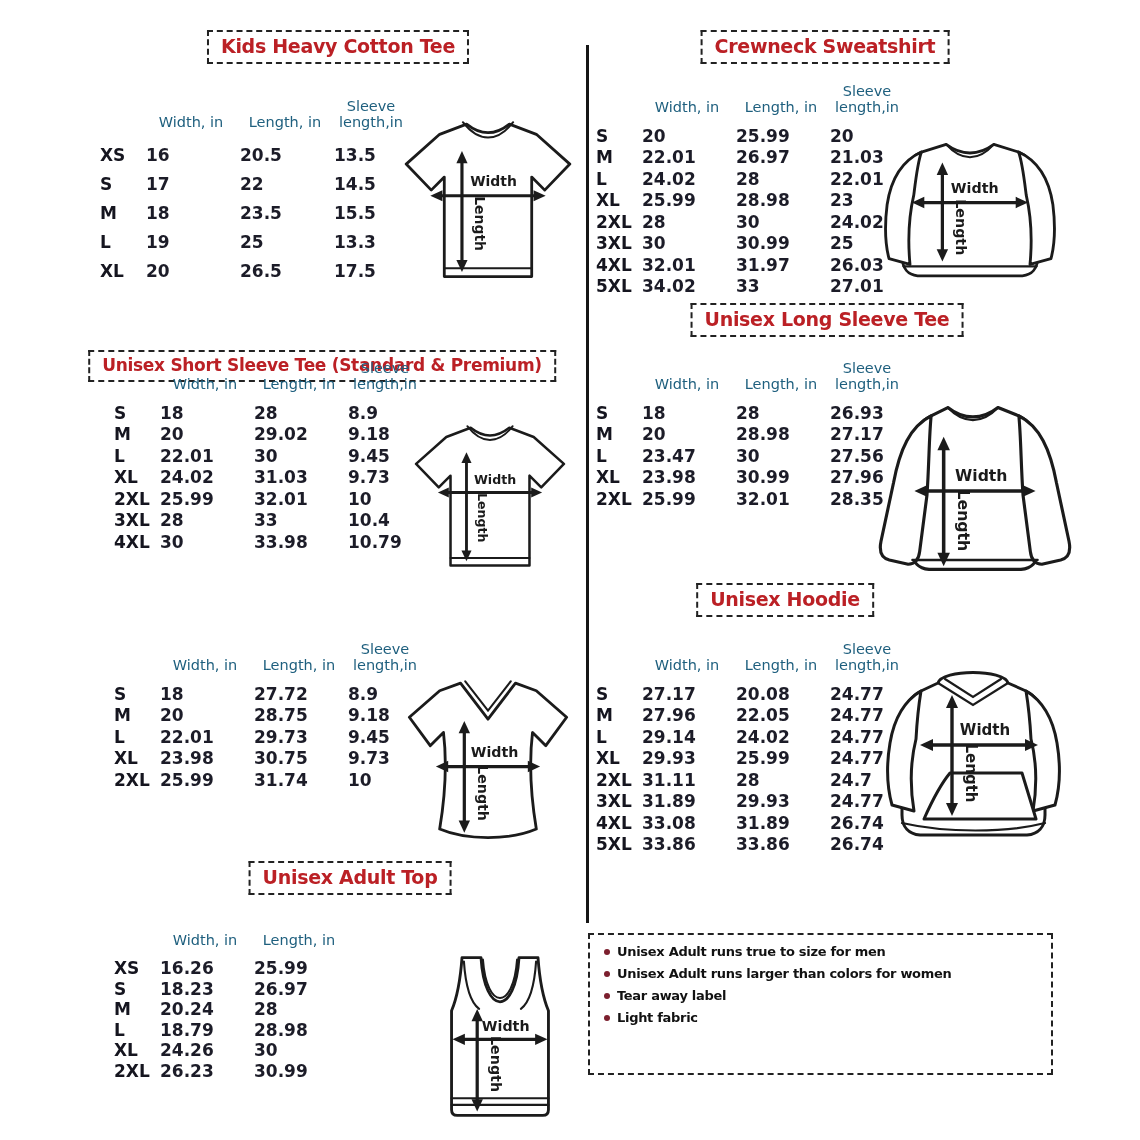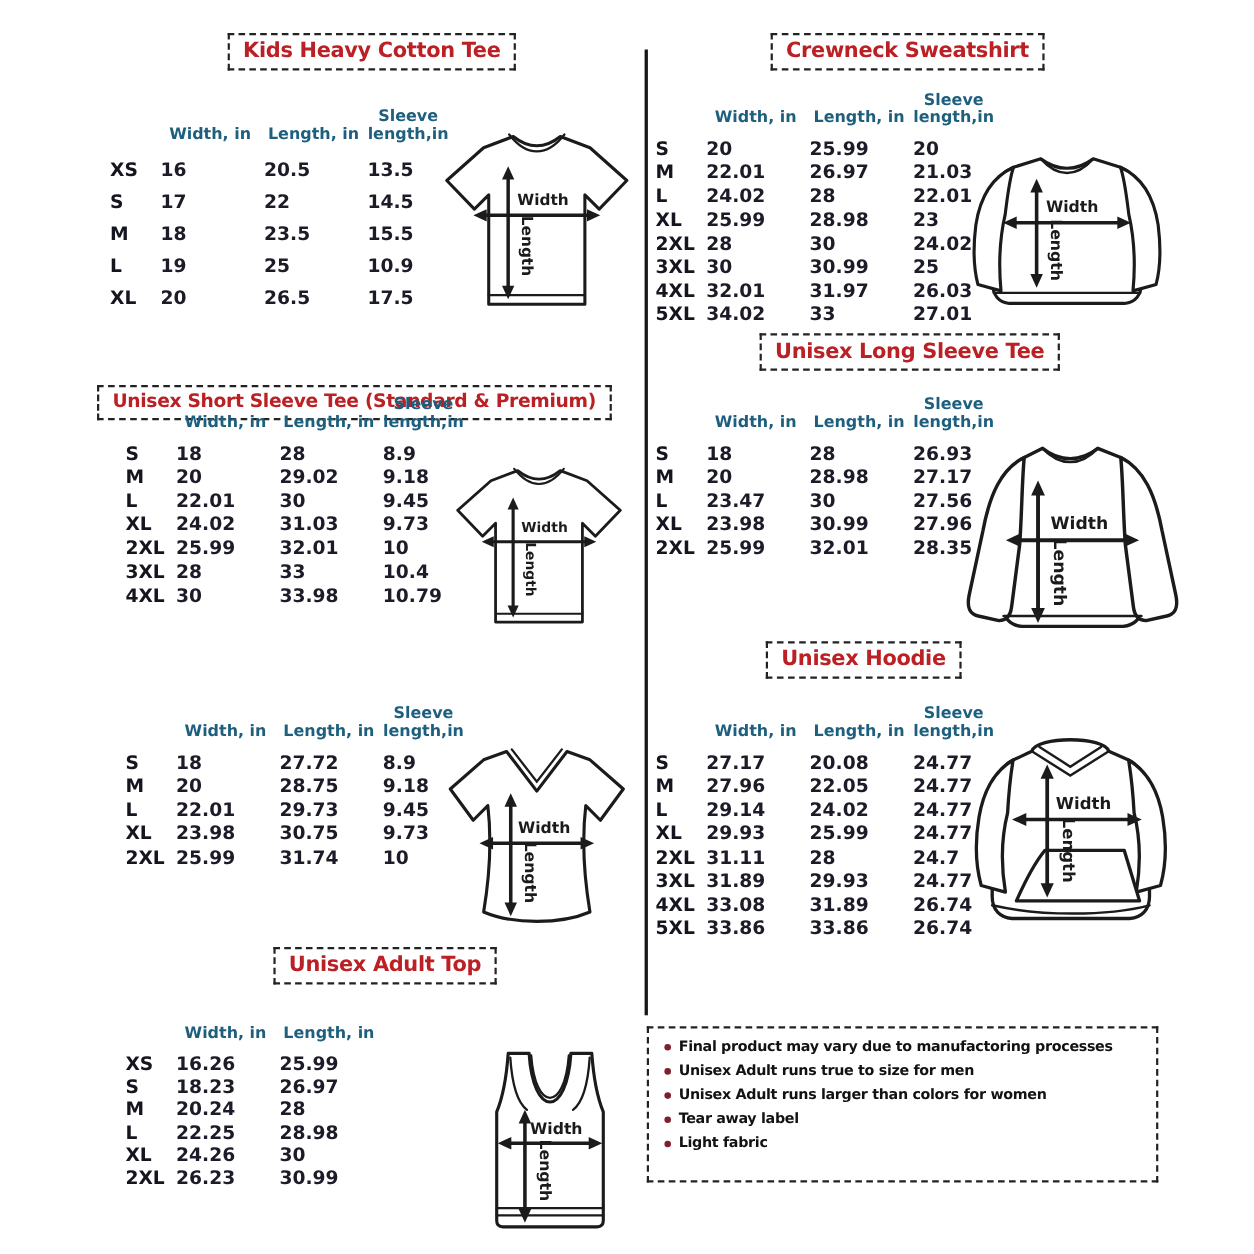--- a/index.html
+++ b/index.html
@@ -15,21 +15,21 @@
     font-size:19px;font-weight:bold;letter-spacing:-0.3px;
     color:#bb2025;
   }
   .title-box.title-sm{font-size:17px;}
   
   .size-table{
     position:absolute;border-collapse:collapse;
     color:#1c1c28;font-weight:bold;table-layout:fixed;
   }
   .size-table th{
-    color:#1e5f7e;font-size:14.5px;font-weight:bold;
+    color:#1e5f7e;font-size:14.5px;font-weight:normal;
     vertical-align:bottom;padding:0 2px 9px;line-height:1.15;
   }
   .size-table th:first-child{width:42px;}
   .size-table th:nth-child(2){width:90px;}
   .size-table th:nth-child(3){width:90px;}
   .size-table th:nth-child(4){width:74px;}
   .size-table td{font-size:17px;text-align:left;padding:0 2px;vertical-align:middle;}
   .size-table td.size{color:#15151f;}
   .hd62 thead tr{height:62px;} .hd55 thead tr{height:55px;}
   .hd52 thead tr{height:52px;} .hd48 thead tr{height:48px;}
@@ -98,21 +98,21 @@
         <tr>
           <td class="size">M</td>
           <td>18</td>
           <td>23.5</td>
           <td>15.5</td>
         </tr>
         <tr>
           <td class="size">L</td>
           <td>19</td>
           <td>25</td>
-          <td>10.9</td>
+          <td>13.3</td>
         </tr>
         <tr>
           <td class="size">XL</td>
           <td>20</td>
           <td>26.5</td>
           <td>17.5</td>
         </tr>
       </tbody>
   </table>
   <svg class="garment" style="left:395px;top:110px;width:186px;height:177px;" viewBox="0 0 200 190">
@@ -488,21 +488,21 @@
           <td>18.23</td>
           <td>26.97</td>
         </tr>
         <tr>
           <td class="size">M</td>
           <td>20.24</td>
           <td>28</td>
         </tr>
         <tr>
           <td class="size">L</td>
-          <td>22.25</td>
+          <td>18.79</td>
           <td>28.98</td>
         </tr>
         <tr>
           <td class="size">XL</td>
           <td>24.26</td>
           <td>30</td>
         </tr>
         <tr>
           <td class="size">2XL</td>
           <td>26.23</td>
@@ -522,21 +522,20 @@
       <polygon points="130,96 117,90 117,102"></polygon>
     <line x1="56" y1="70" x2="56" y2="166"></line>
     <polygon points="56,64 50,77 62,77"></polygon>
       <polygon points="56,172 50,159 62,159"></polygon>
     <text x="86" y="87">Width</text>
     <text x="70" y="122" transform="rotate(90 70,122)">Length</text>
   </svg>
 
   <div class="notes-box" style="left:588px;top:933px;width:465px;height:142px;">
     <ul>
-        <li>Final product may vary due to manufactoring processes</li>
         <li>Unisex Adult runs true to size for men</li>
         <li>Unisex Adult runs larger than colors for women</li>
         <li>Tear away label</li>
         <li>Light fabric</li>
       </ul>
   </div>
 
 </div>
 
 </body></html>

